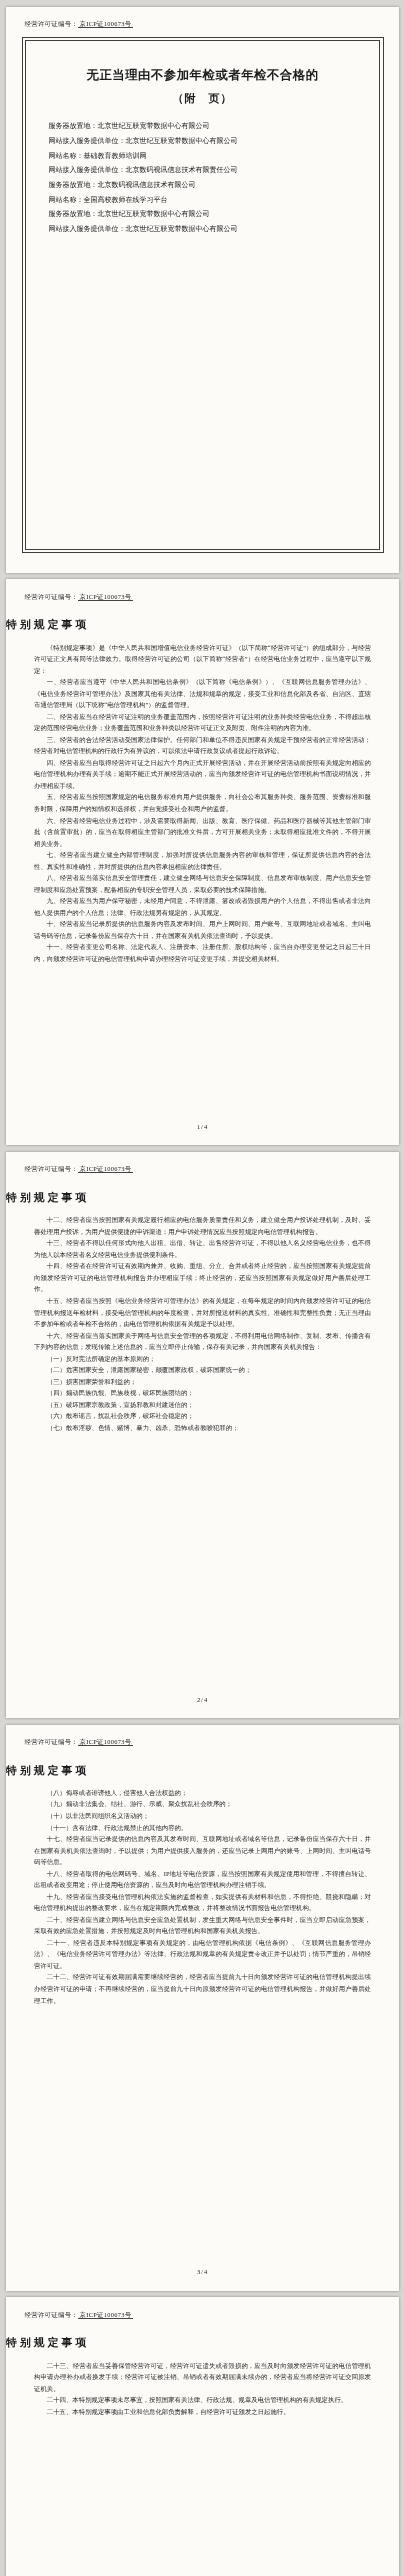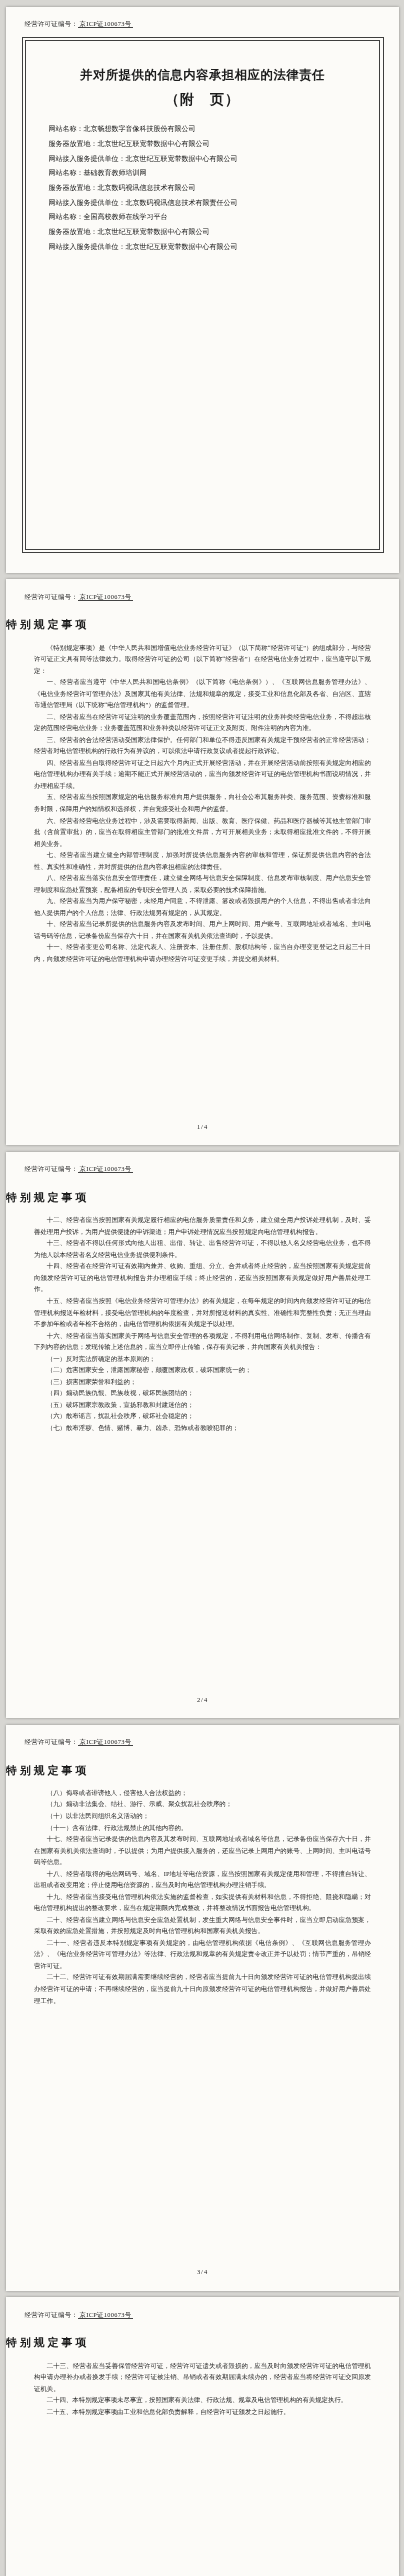--- a/index.html
+++ b/index.html
@@ -43,21 +43,21 @@
   }
   .cert-title {
     margin: 6.2px 0 0 0;
     text-align: center;
     font-size: 12.4px;
     font-weight: bold;
     letter-spacing: 0.5px;
   }
   .cert-subtitle {
     text-align: center;
-    font-size: 14px;
+    font-size: 11px;
     margin: 7.2px 0 13.4px 0;
     letter-spacing: 1px;
     font-weight: bold;
   }
   .cert-body { font-size: 7px; line-height: 2.1; }
   .cert-intro { margin: 0 0 2.1px 0; }
   .entry { margin: 0; }
   .entry-label { color: #111; }
   .entry-value { color: #111; }
   
@@ -87,37 +87,36 @@
 </style>
 </head>
 <body>
 
 <div class="page">
   <div class="page-header">
     <span>经营许可证编号：</span><span class="license-no">京ICP证100673号</span>
   </div>
   <div class="frame-outer">
     <div class="frame-inner">
-      <h1 class="cert-title">并对所提供的信息内容承担相应的法律责任</h1>
+      <h1 class="cert-title">无正当理由不参加年检或者年检不合格的</h1>
       <div class="cert-subtitle">（附　页）</div>
       <div class="cert-body">
 
-          <p class="entry"><span class="entry-label">网站名称：</span><span class="entry-value">北京畅想数字音像科技股份有限公司</span></p>
 
 
           <p class="entry"><span class="entry-label">服务器放置地：</span><span class="entry-value">北京世纪互联宽带数据中心有限公司</span></p>
 
           <p class="entry"><span class="entry-label">网站接入服务提供单位：</span><span class="entry-value">北京世纪互联宽带数据中心有限公司</span></p>
 
           <p class="entry"><span class="entry-label">网站名称：</span><span class="entry-value">基础教育教师培训网</span></p>
 
 
+          <p class="entry"><span class="entry-label">网站接入服务提供单位：</span><span class="entry-value">北京数码视讯信息技术有限责任公司</span></p>
+
           <p class="entry"><span class="entry-label">服务器放置地：</span><span class="entry-value">北京数码视讯信息技术有限公司</span></p>
-
-          <p class="entry"><span class="entry-label">网站接入服务提供单位：</span><span class="entry-value">北京数码视讯信息技术有限责任公司</span></p>
 
           <p class="entry"><span class="entry-label">网站名称：</span><span class="entry-value">全国高校教师在线学习平台</span></p>
 
 
           <p class="entry"><span class="entry-label">服务器放置地：</span><span class="entry-value">北京世纪互联宽带数据中心有限公司</span></p>
 
           <p class="entry"><span class="entry-label">网站接入服务提供单位：</span><span class="entry-value">北京世纪互联宽带数据中心有限公司</span></p>
 
       </div>
     </div>

